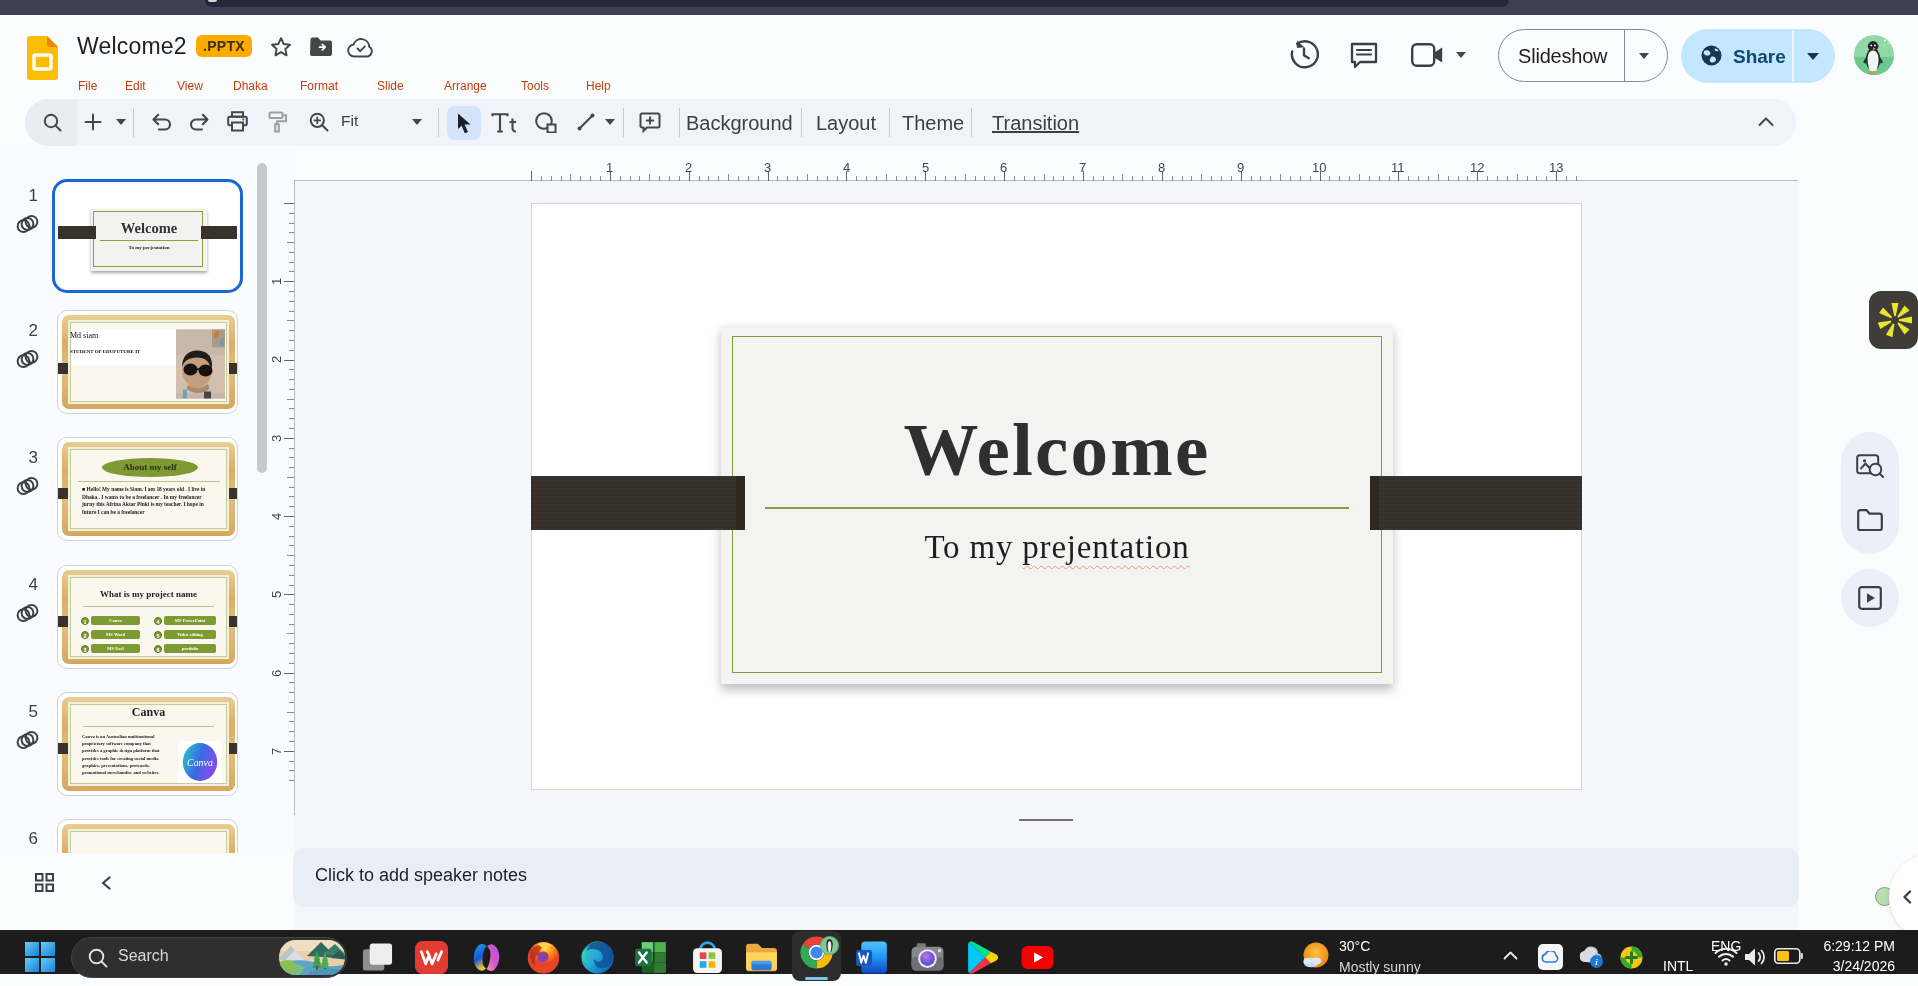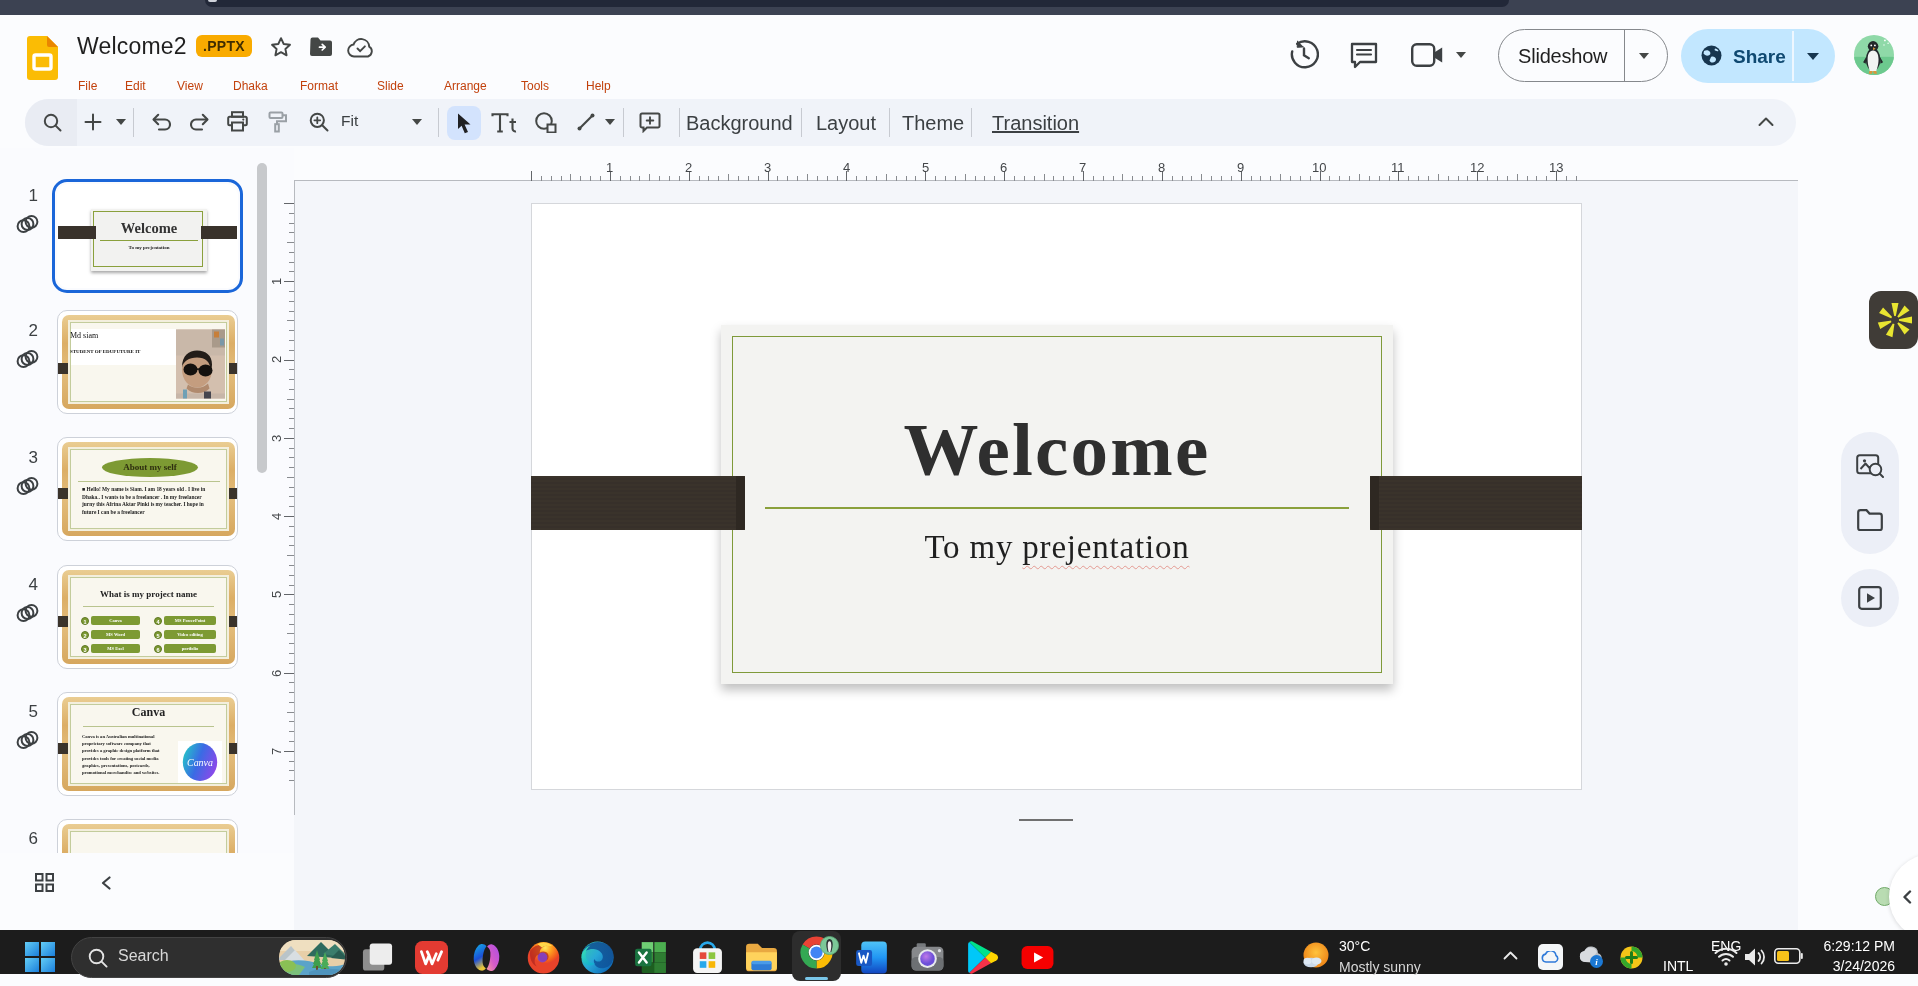--- a/index.html
+++ b/index.html
@@ -444,20 +444,23 @@
   <div class="abs" id="slide"></div>
   <div class="abs" id="card">
     <div id="cardborder"></div>
     <div class="abs" id="welcome">Welcome</div>
     <div class="abs" id="carddivider"></div>
     <div class="abs" id="subtitle">To my <span id="typo">prejentation</span></div>
   </div>
   <div class="ribbon" id="ribbonL"></div>
   <div class="ribbon" id="ribbonR"></div>
   <div class="abs" id="noteshandle"></div>
+  <div class="abs" id="notesbar">
+      <div class="abs" id="notestext">Click to add speaker notes</div>
+    </div>
 
   <div class="abs" id="asterisk">
     <svg class="abs" style="left:7px; top:10px;" width="38" height="38" viewBox="0 0 38 38">
       <g fill="#e8e531">
         <path d="M19 19 L15.5 2 L22.5 2 Z" transform="rotate(0 19 19)"></path>
         <path d="M19 19 L15.5 2 L22.5 2 Z" transform="rotate(45 19 19)"></path>
         <path d="M19 19 L15.5 2 L22.5 2 Z" transform="rotate(90 19 19)"></path>
         <path d="M19 19 L15.5 2 L22.5 2 Z" transform="rotate(135 19 19)"></path>
         <path d="M19 19 L15.5 2 L22.5 2 Z" transform="rotate(200 19 19)"></path>
         <path d="M19 19 L15.5 2 L22.5 2 Z" transform="rotate(250 19 19)"></path>

